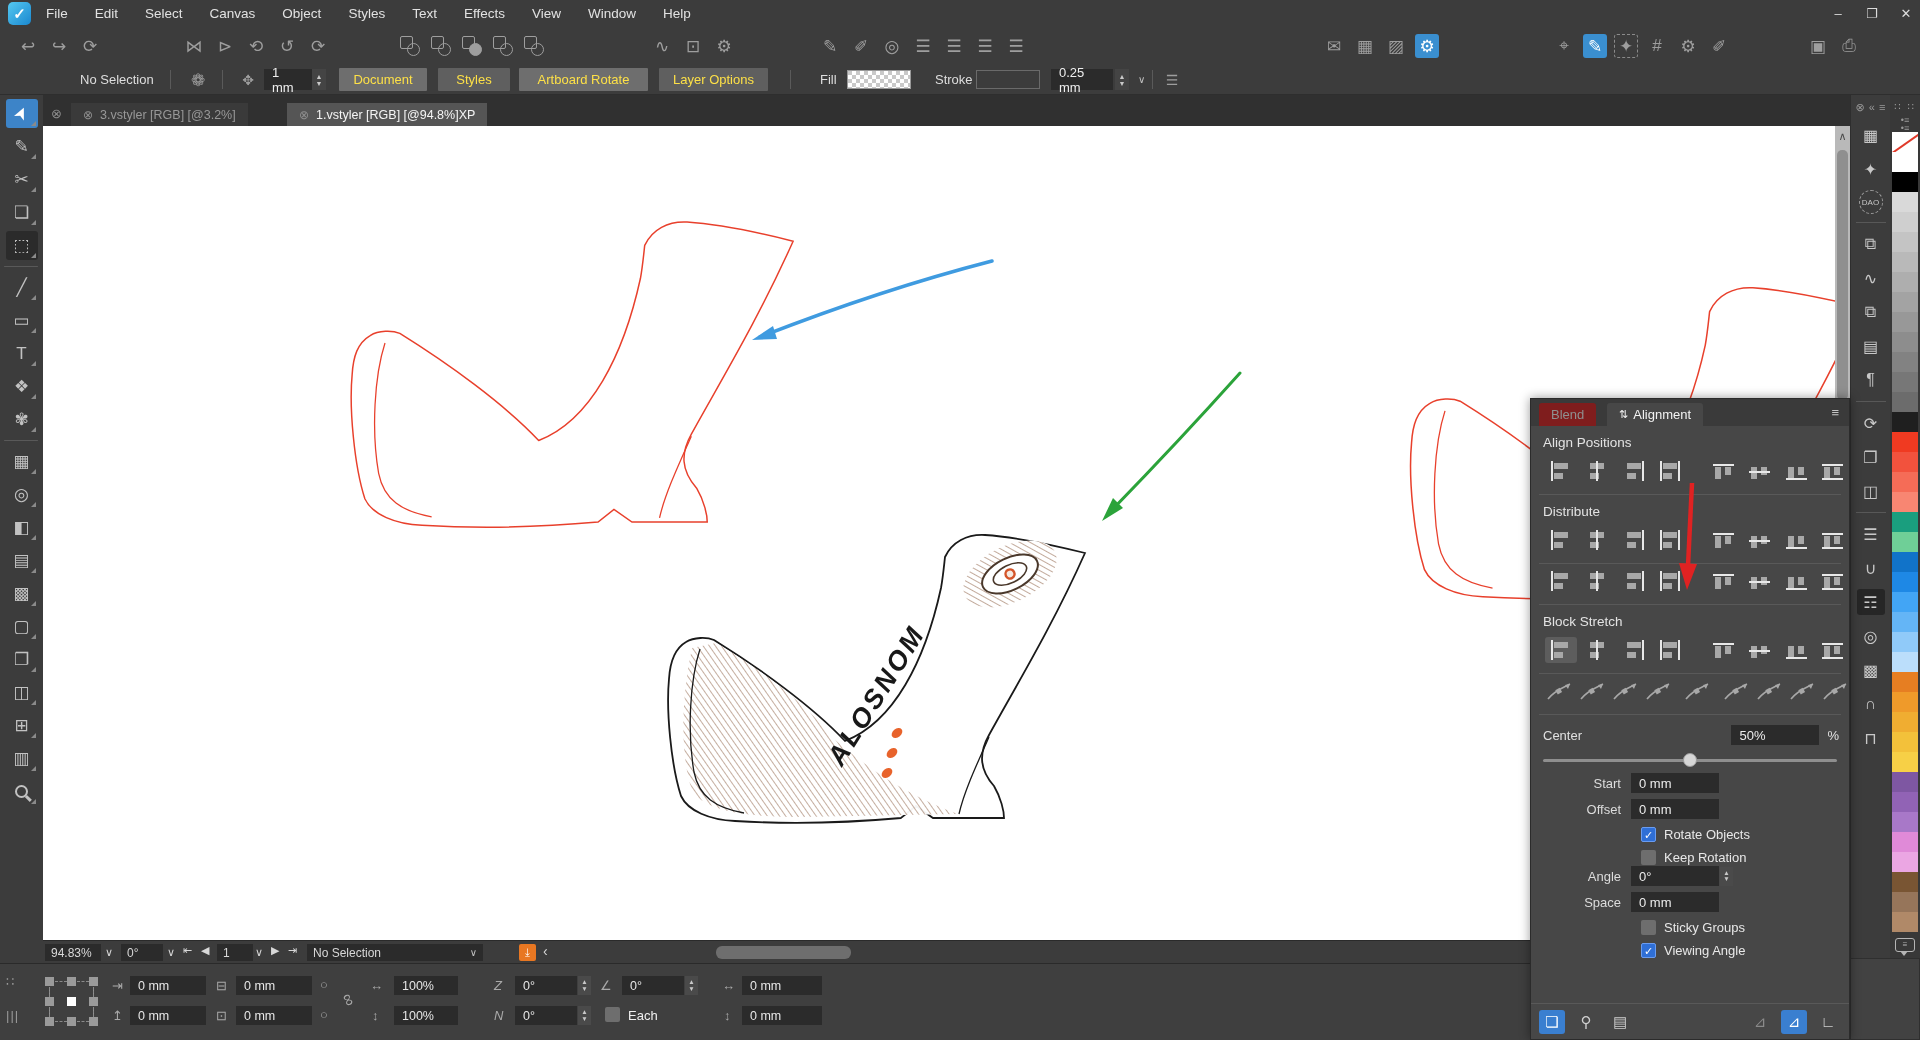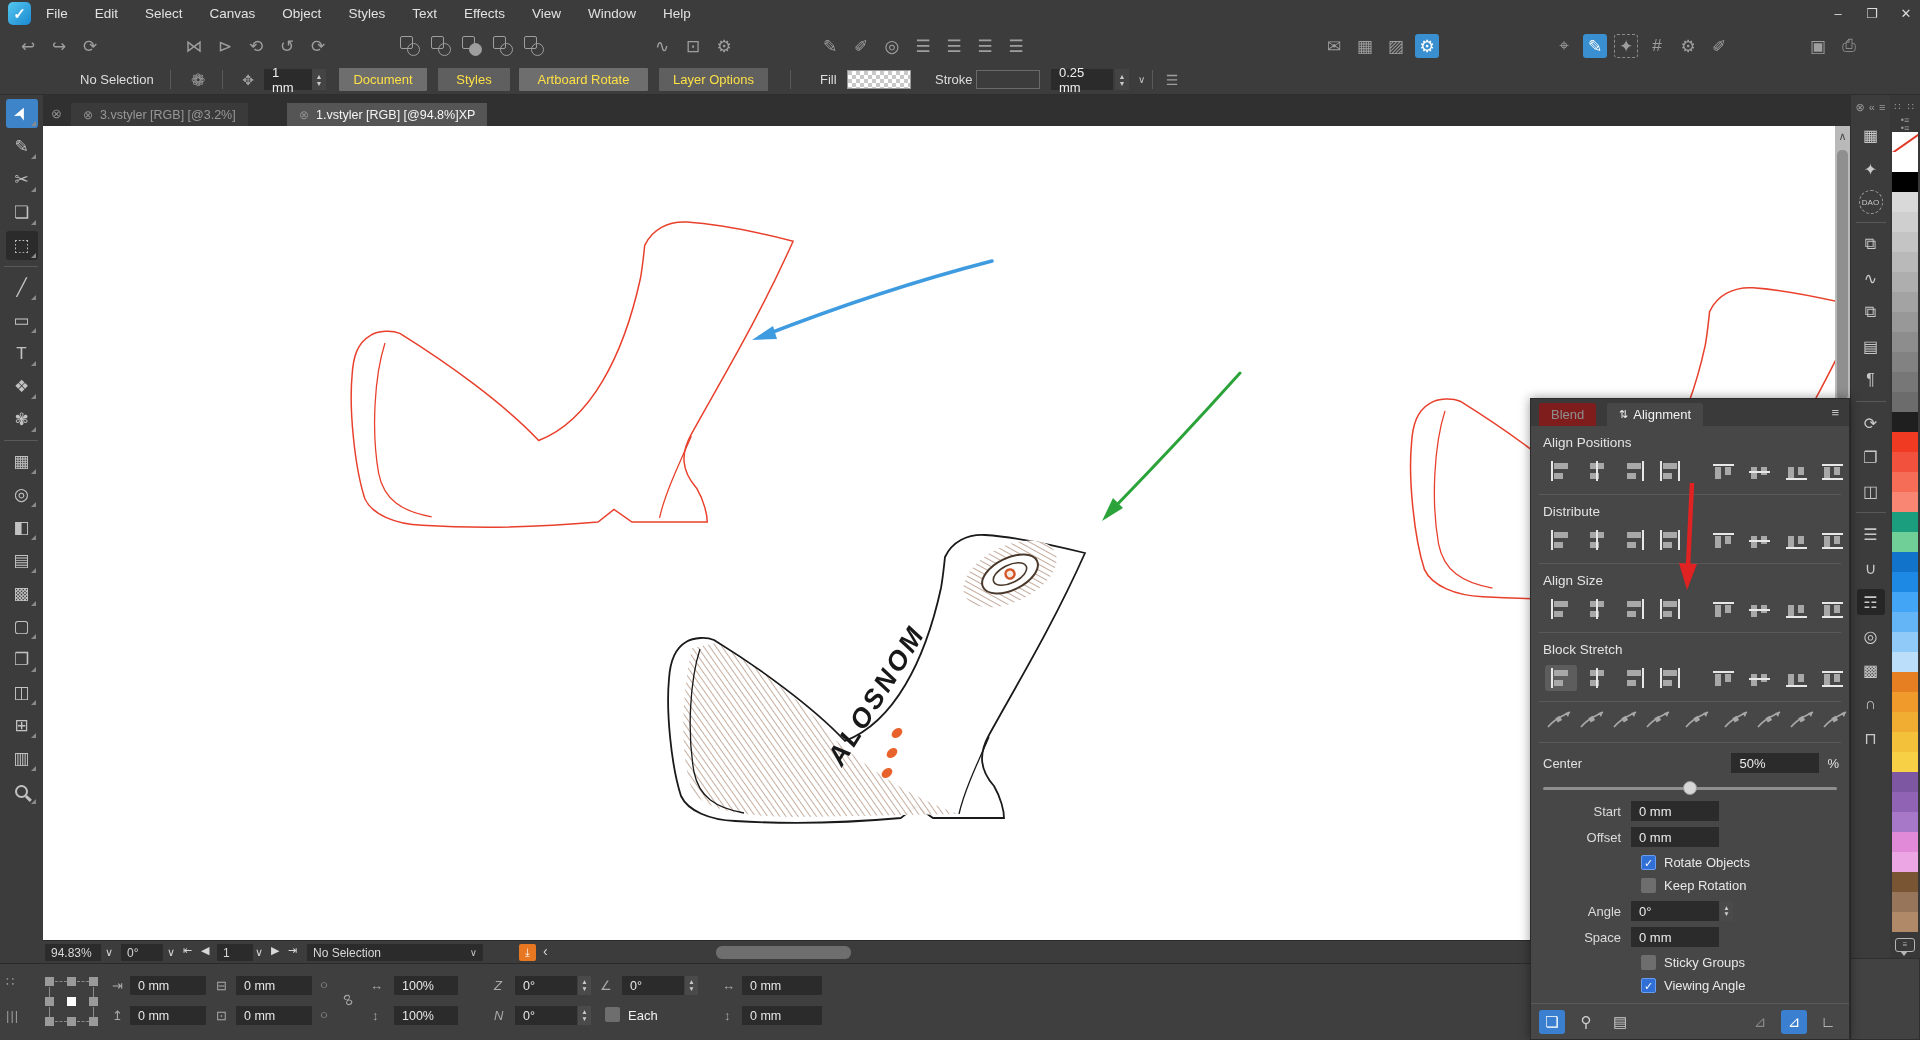--- a/index.html
+++ b/index.html
@@ -741,21 +741,20 @@
         <div class="aicon">
           <svg width="28" height="22">
             <rect x="5" y="7" width="6" height="12" fill="#a8a8a8"></rect>
             <rect x="15" y="7" width="6" height="8" fill="#a8a8a8"></rect>
             <rect x="3" y="4" width="21" height="2" fill="#e8e8e8"></rect>
             <rect x="3" y="18" width="21" height="2" fill="#e8e8e8"></rect>
           </svg>
         </div>
       </div>
       <div class="psep"></div>
-      <div class="psec-title">Align Size</div>
       <div class="prow">
         <div class="aicon">
           <svg width="28" height="22">
             <rect x="7" y="3" width="14" height="6" fill="#a8a8a8"></rect>
             <rect x="7" y="13" width="9" height="6" fill="#a8a8a8"></rect>
             <rect x="4" y="1" width="2" height="20" fill="#e8e8e8"></rect>
           </svg>
         </div>
         <div class="aicon">
           <svg width="28" height="22">
@@ -965,21 +964,21 @@
 
   <div class="pchk-row">
     <span class="chk on">✓</span>
     <span>Rotate Objects</span>
   </div>
   <div class="pchk-row">
     <span class="chk"></span>
     <span>Keep Rotation</span>
   </div>
 
-  <div class="pfield-row" style="margin-top:8px">
+  <div class="pfield-row" style="margin-top:1px">
     <span class="lbl">Angle</span>
     <div class="pfield">0°</div>
     <div class="txstep" style="position:static;margin-left:1px">
         <span>▲</span>
         <span>▼</span>
       </div>
   </div>
   <div class="pfield-row">
     <span class="lbl">Space</span>
     <div class="pfield">0 mm</div>

